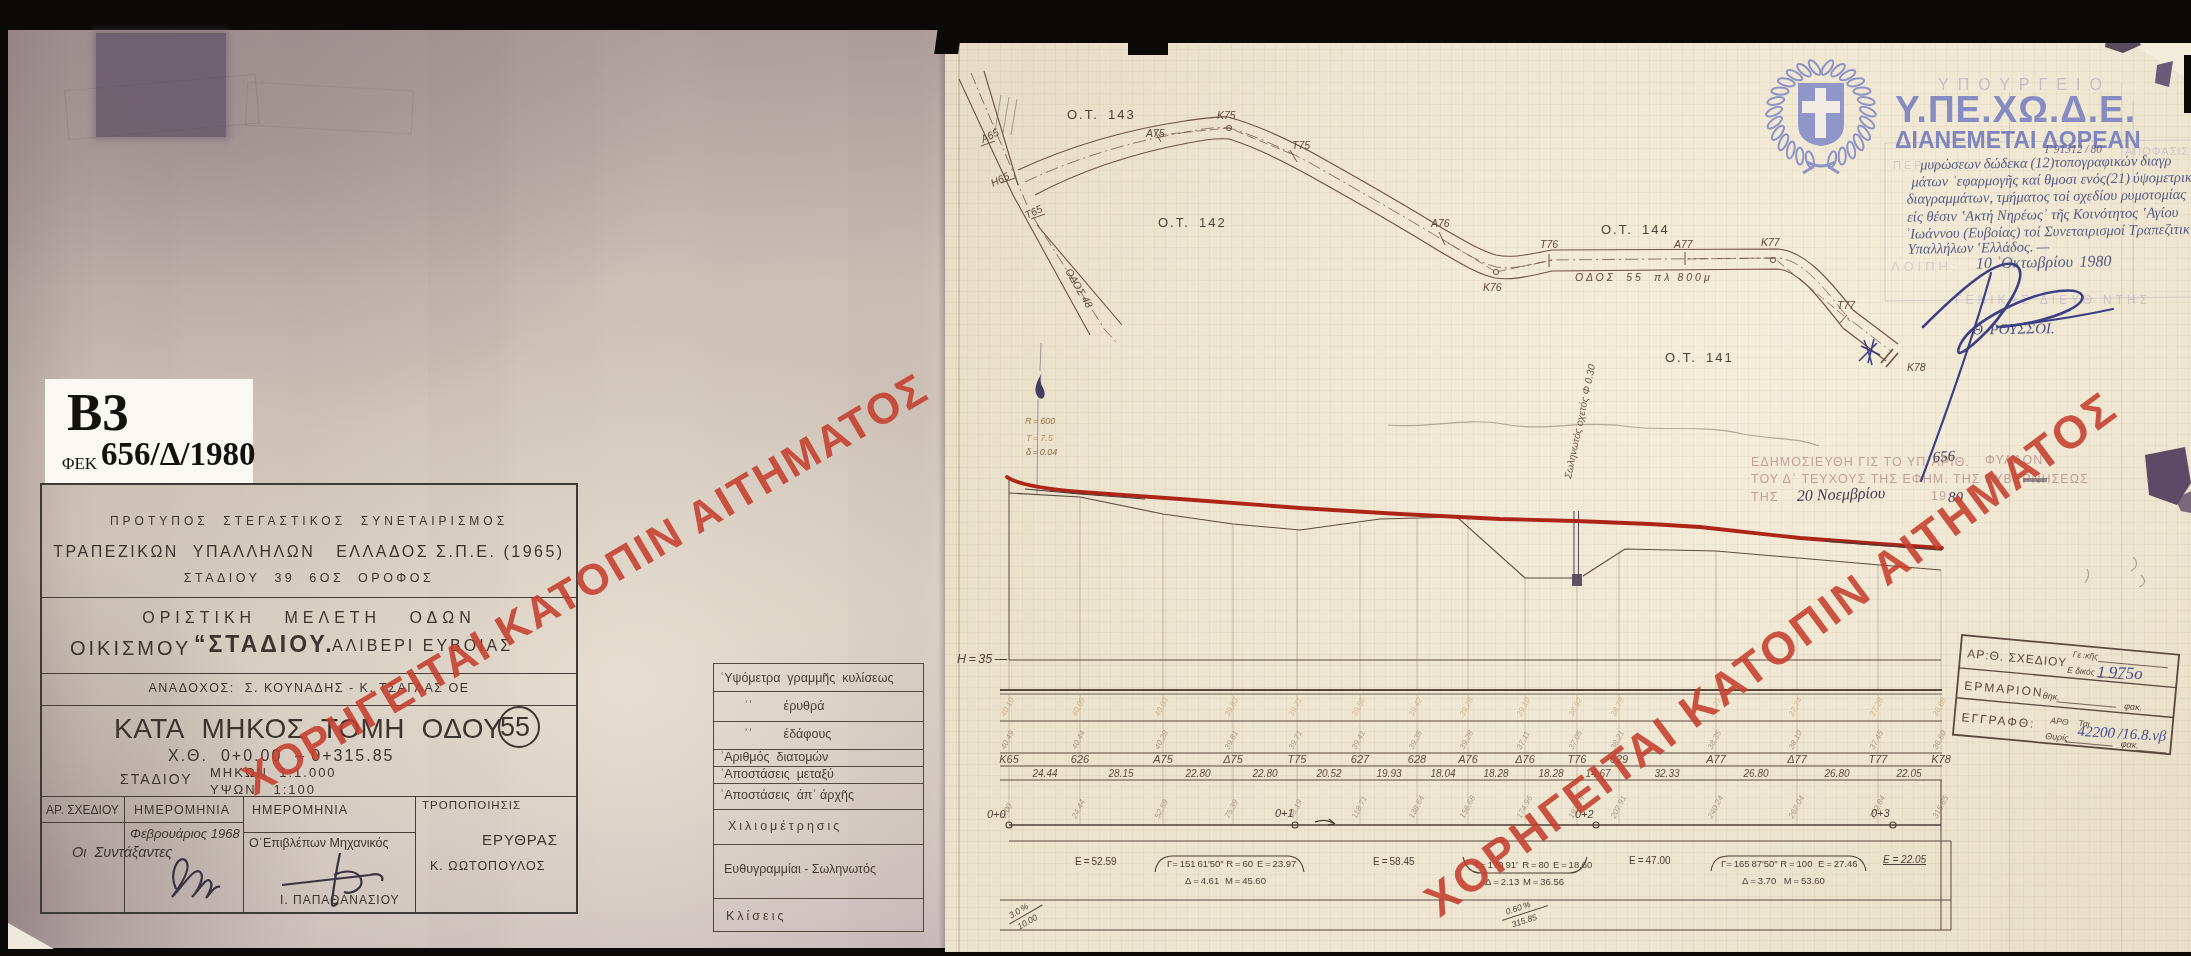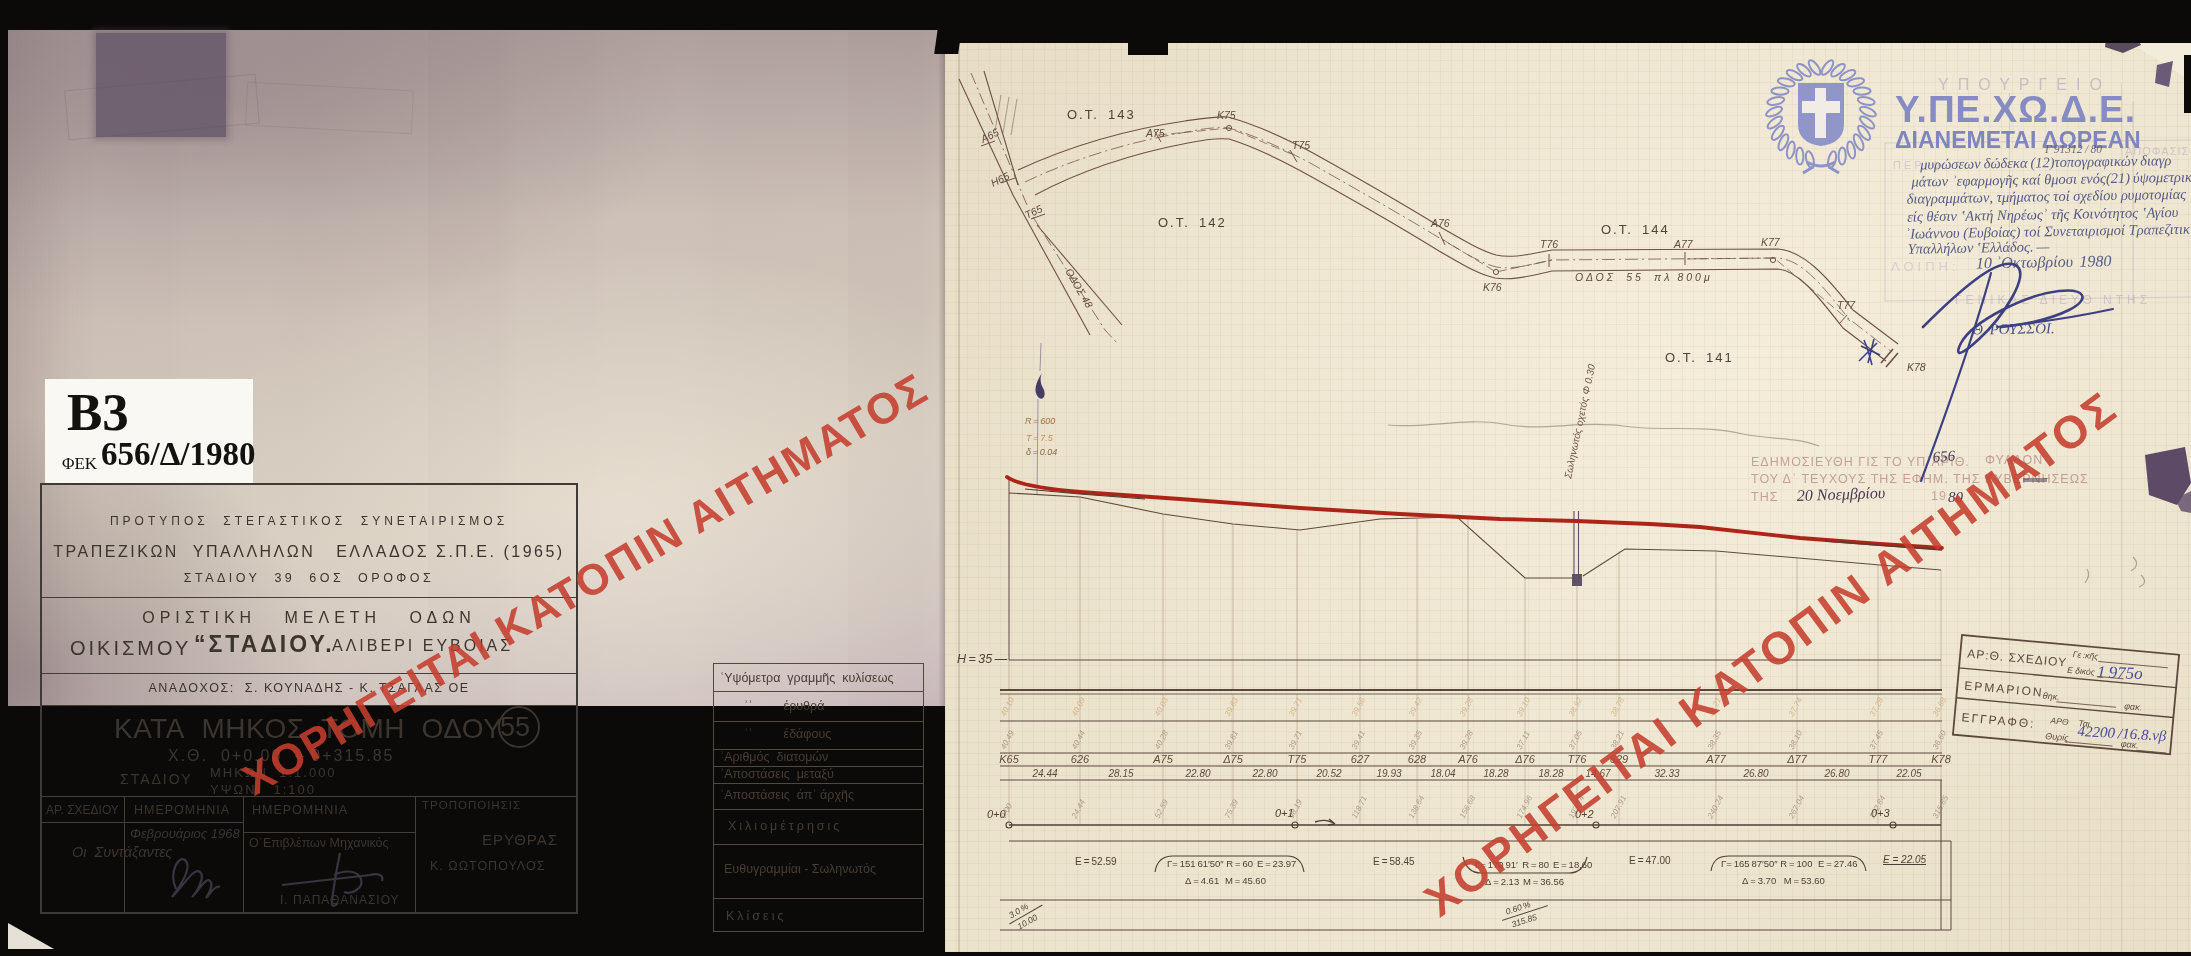--- a/index.html
+++ b/index.html
@@ -6,21 +6,21 @@
   #page{position:relative;width:2191px;height:956px;background:#0b0a09;overflow:hidden;
         font-family:"Liberation Sans",sans-serif;}
   .abs{position:absolute;}
   #titleblock div{white-space:nowrap;}
   .ctr{left:50%;transform:translateX(-50%);}
 </style>
 </head>
 <body>
 <div id="page">
 
-<div class="abs" id="leftsheet" style="left:8px;top:30px;width:937px;height:676px;
+<div class="abs" id="leftsheet" style="left:8px;top:30px;width:937px;height:918px;
   background:
    linear-gradient(180deg, rgba(118,100,106,0.30) 0%, rgba(118,100,106,0.16) 13%, rgba(118,100,106,0) 28%),
    radial-gradient(70% 48% at 22% 10%, rgba(104,87,95,0.30) 0%, rgba(104,87,95,0) 72%),
    radial-gradient(45% 55% at 2% 95%, rgba(96,76,88,0.38) 0%, rgba(96,76,88,0) 70%),
    linear-gradient(90deg, rgba(110,92,96,0.22) 0%, rgba(110,92,96,0) 7%),
    radial-gradient(85% 70% at 66% 72%, rgba(242,235,220,0.6) 0%, rgba(242,235,220,0) 58%),
    repeating-linear-gradient(90deg, rgba(120,100,100,0.04) 0 70px, rgba(120,100,100,0.0) 90px 160px, rgba(235,228,215,0.05) 180px 260px, rgba(235,228,215,0.0) 290px 420px),
    linear-gradient(170deg,#c2b2af 0%,#c7bab3 22%,#cfc3b8 46%,#d4cabd 68%,#cec1bd 88%,#c8b8bc 100%);">
 
   <div class="abs" style="left:88px;top:3px;width:130px;height:104px;background:#6d5e6e;opacity:.92;box-shadow:0 0 6px 3px rgba(109,94,110,.5);"></div>

